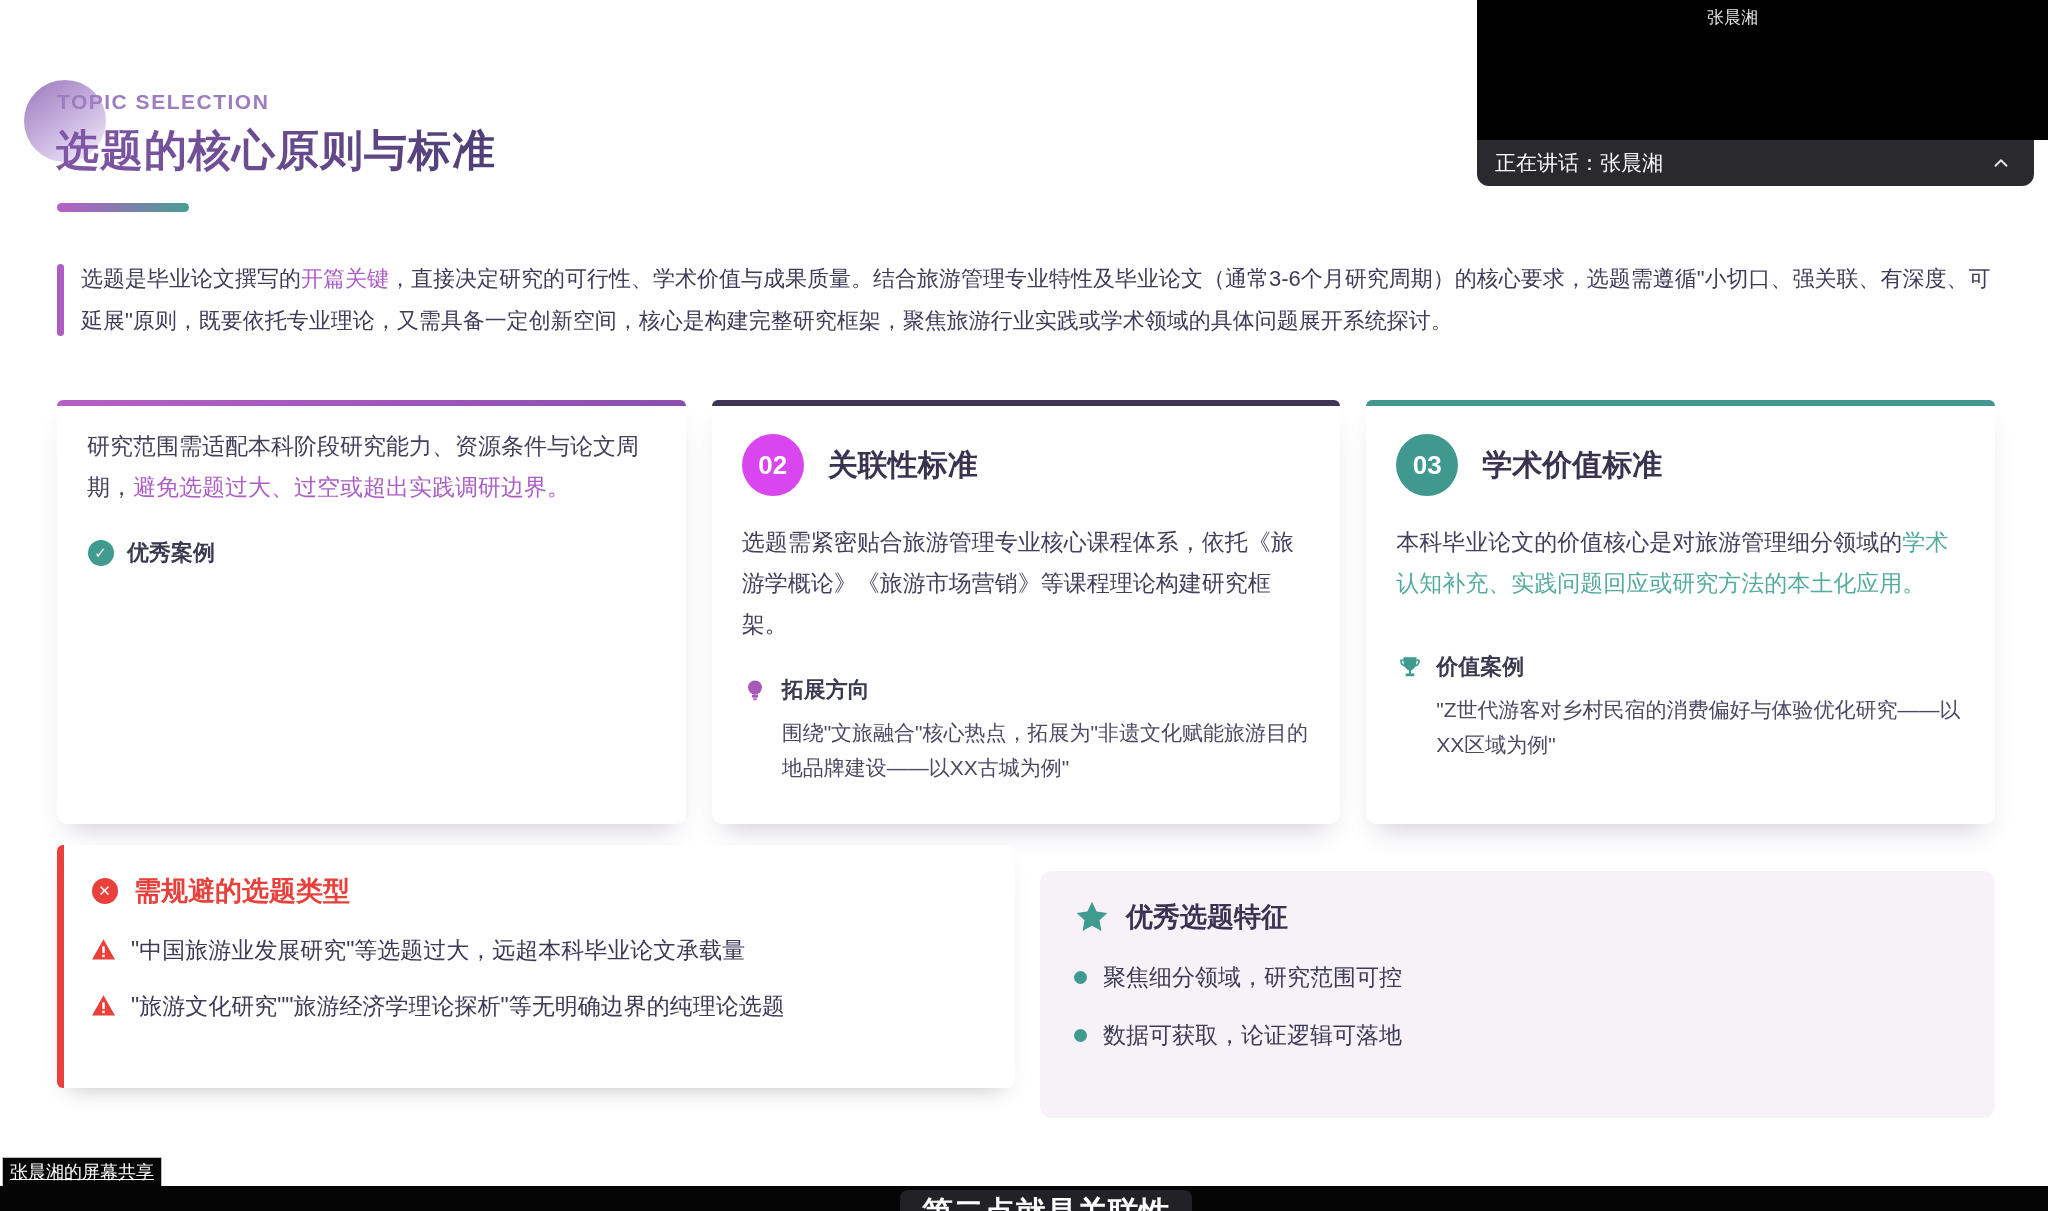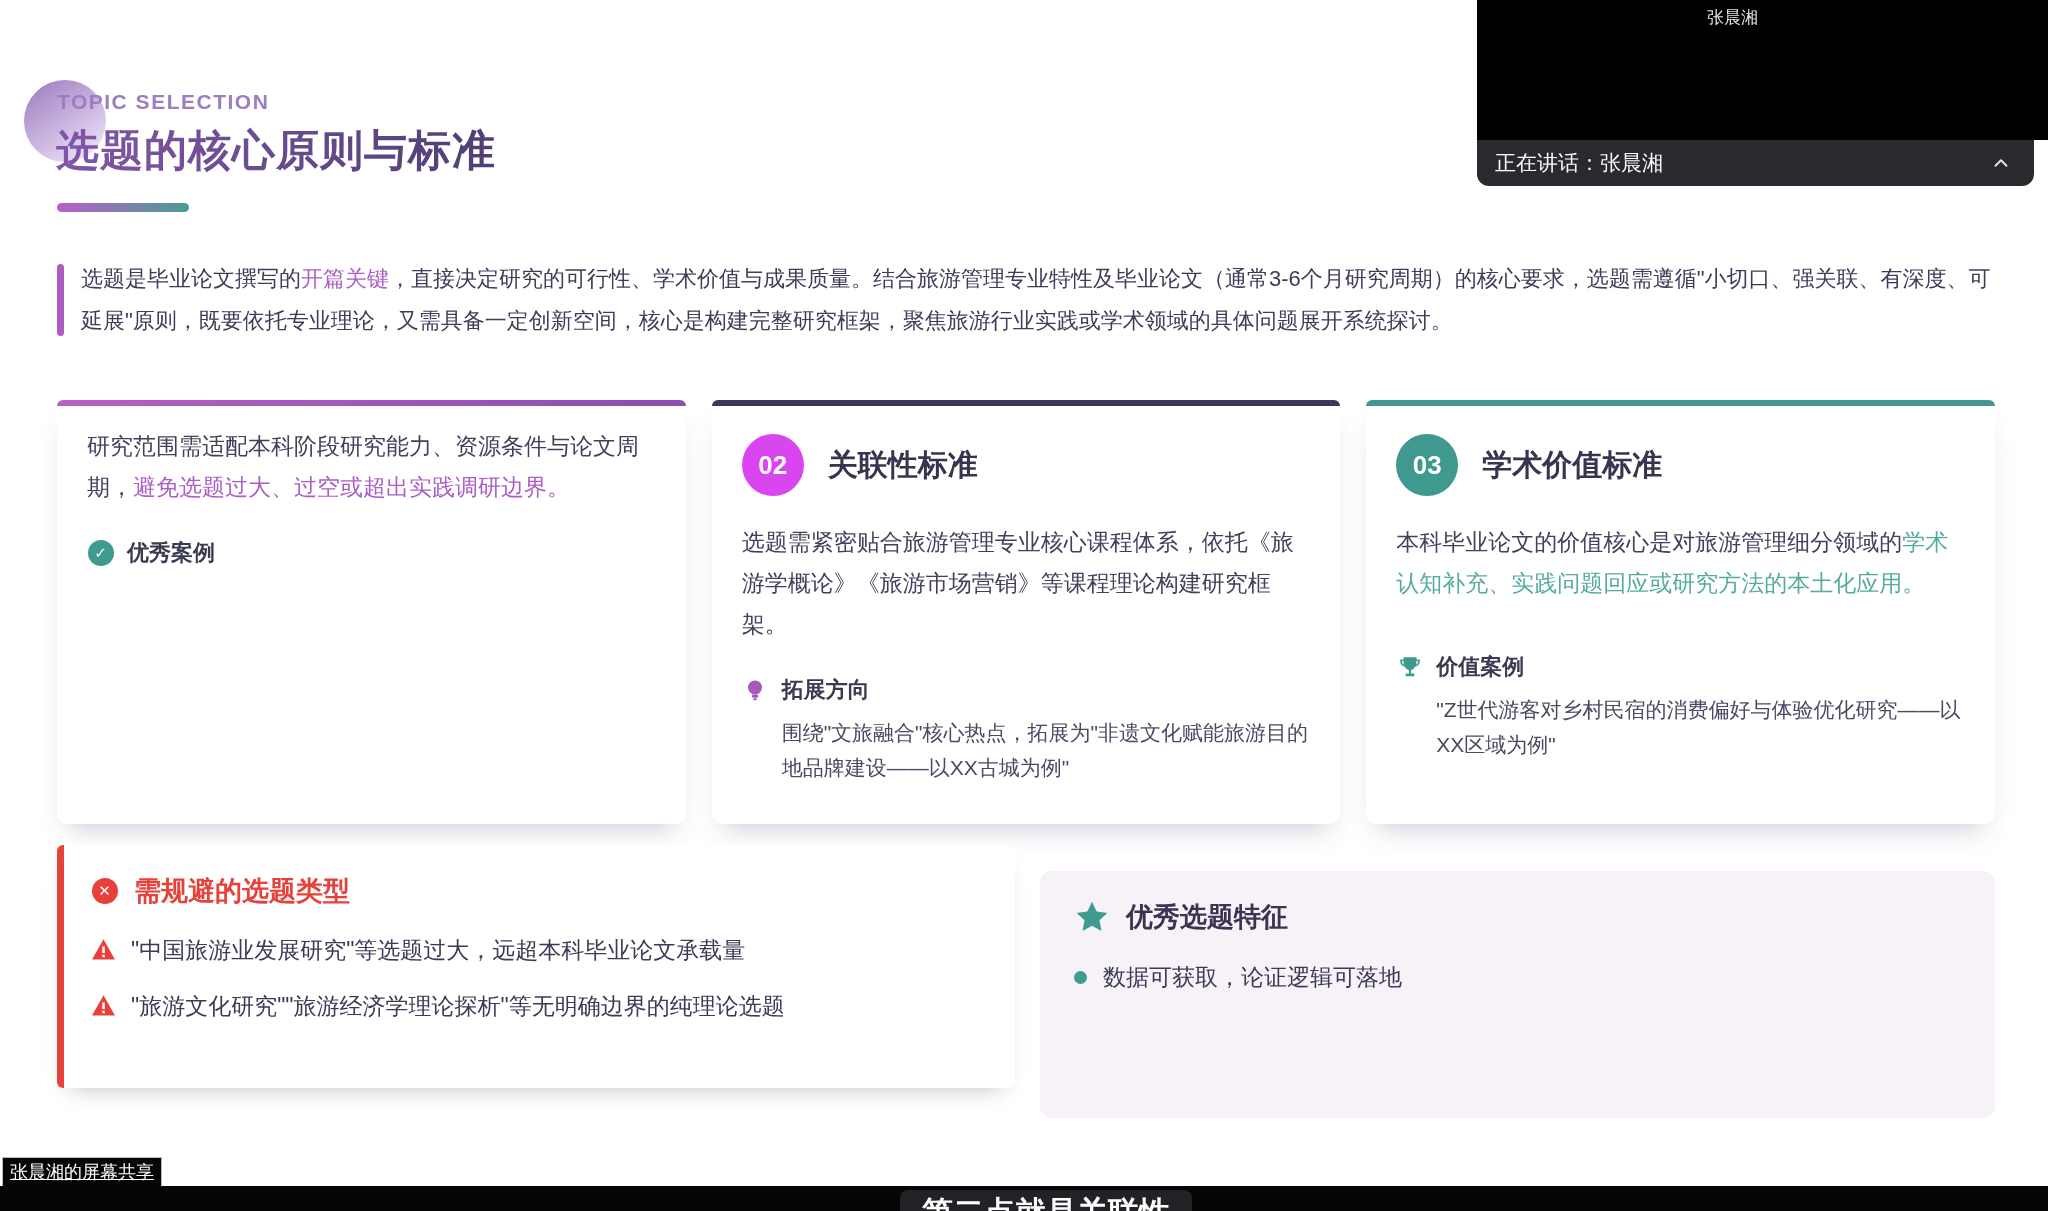--- a/index.html
+++ b/index.html
@@ -242,20 +242,24 @@
     <div class="good-head">
       <span class="star-icon">
         <svg width="36" height="36" viewBox="0 0 24 24" fill="#3f9a8f">
             <path d="M12 1.8 15.1 8.3 22.2 9.3 17 14.2 18.3 21.3 12 17.9 5.7 21.3 7 14.2 1.8 9.3 8.9 8.3Z"></path>
           </svg>
       </span>
       <span>优秀选题特征</span>
     </div>
     <div class="good-item">
       <span class="dot"></span>
+      <span>聚焦细分领域，研究范围可控</span>
+    </div>
+    <div class="good-item">
+      <span class="dot"></span>
       <span>数据可获取，论证逻辑可落地</span>
     </div>
   </div>
 
 </div>
 
 <div class="video-panel">
   <div class="video-tile">
     <div class="participant-name">张晨湘</div>
   </div>

